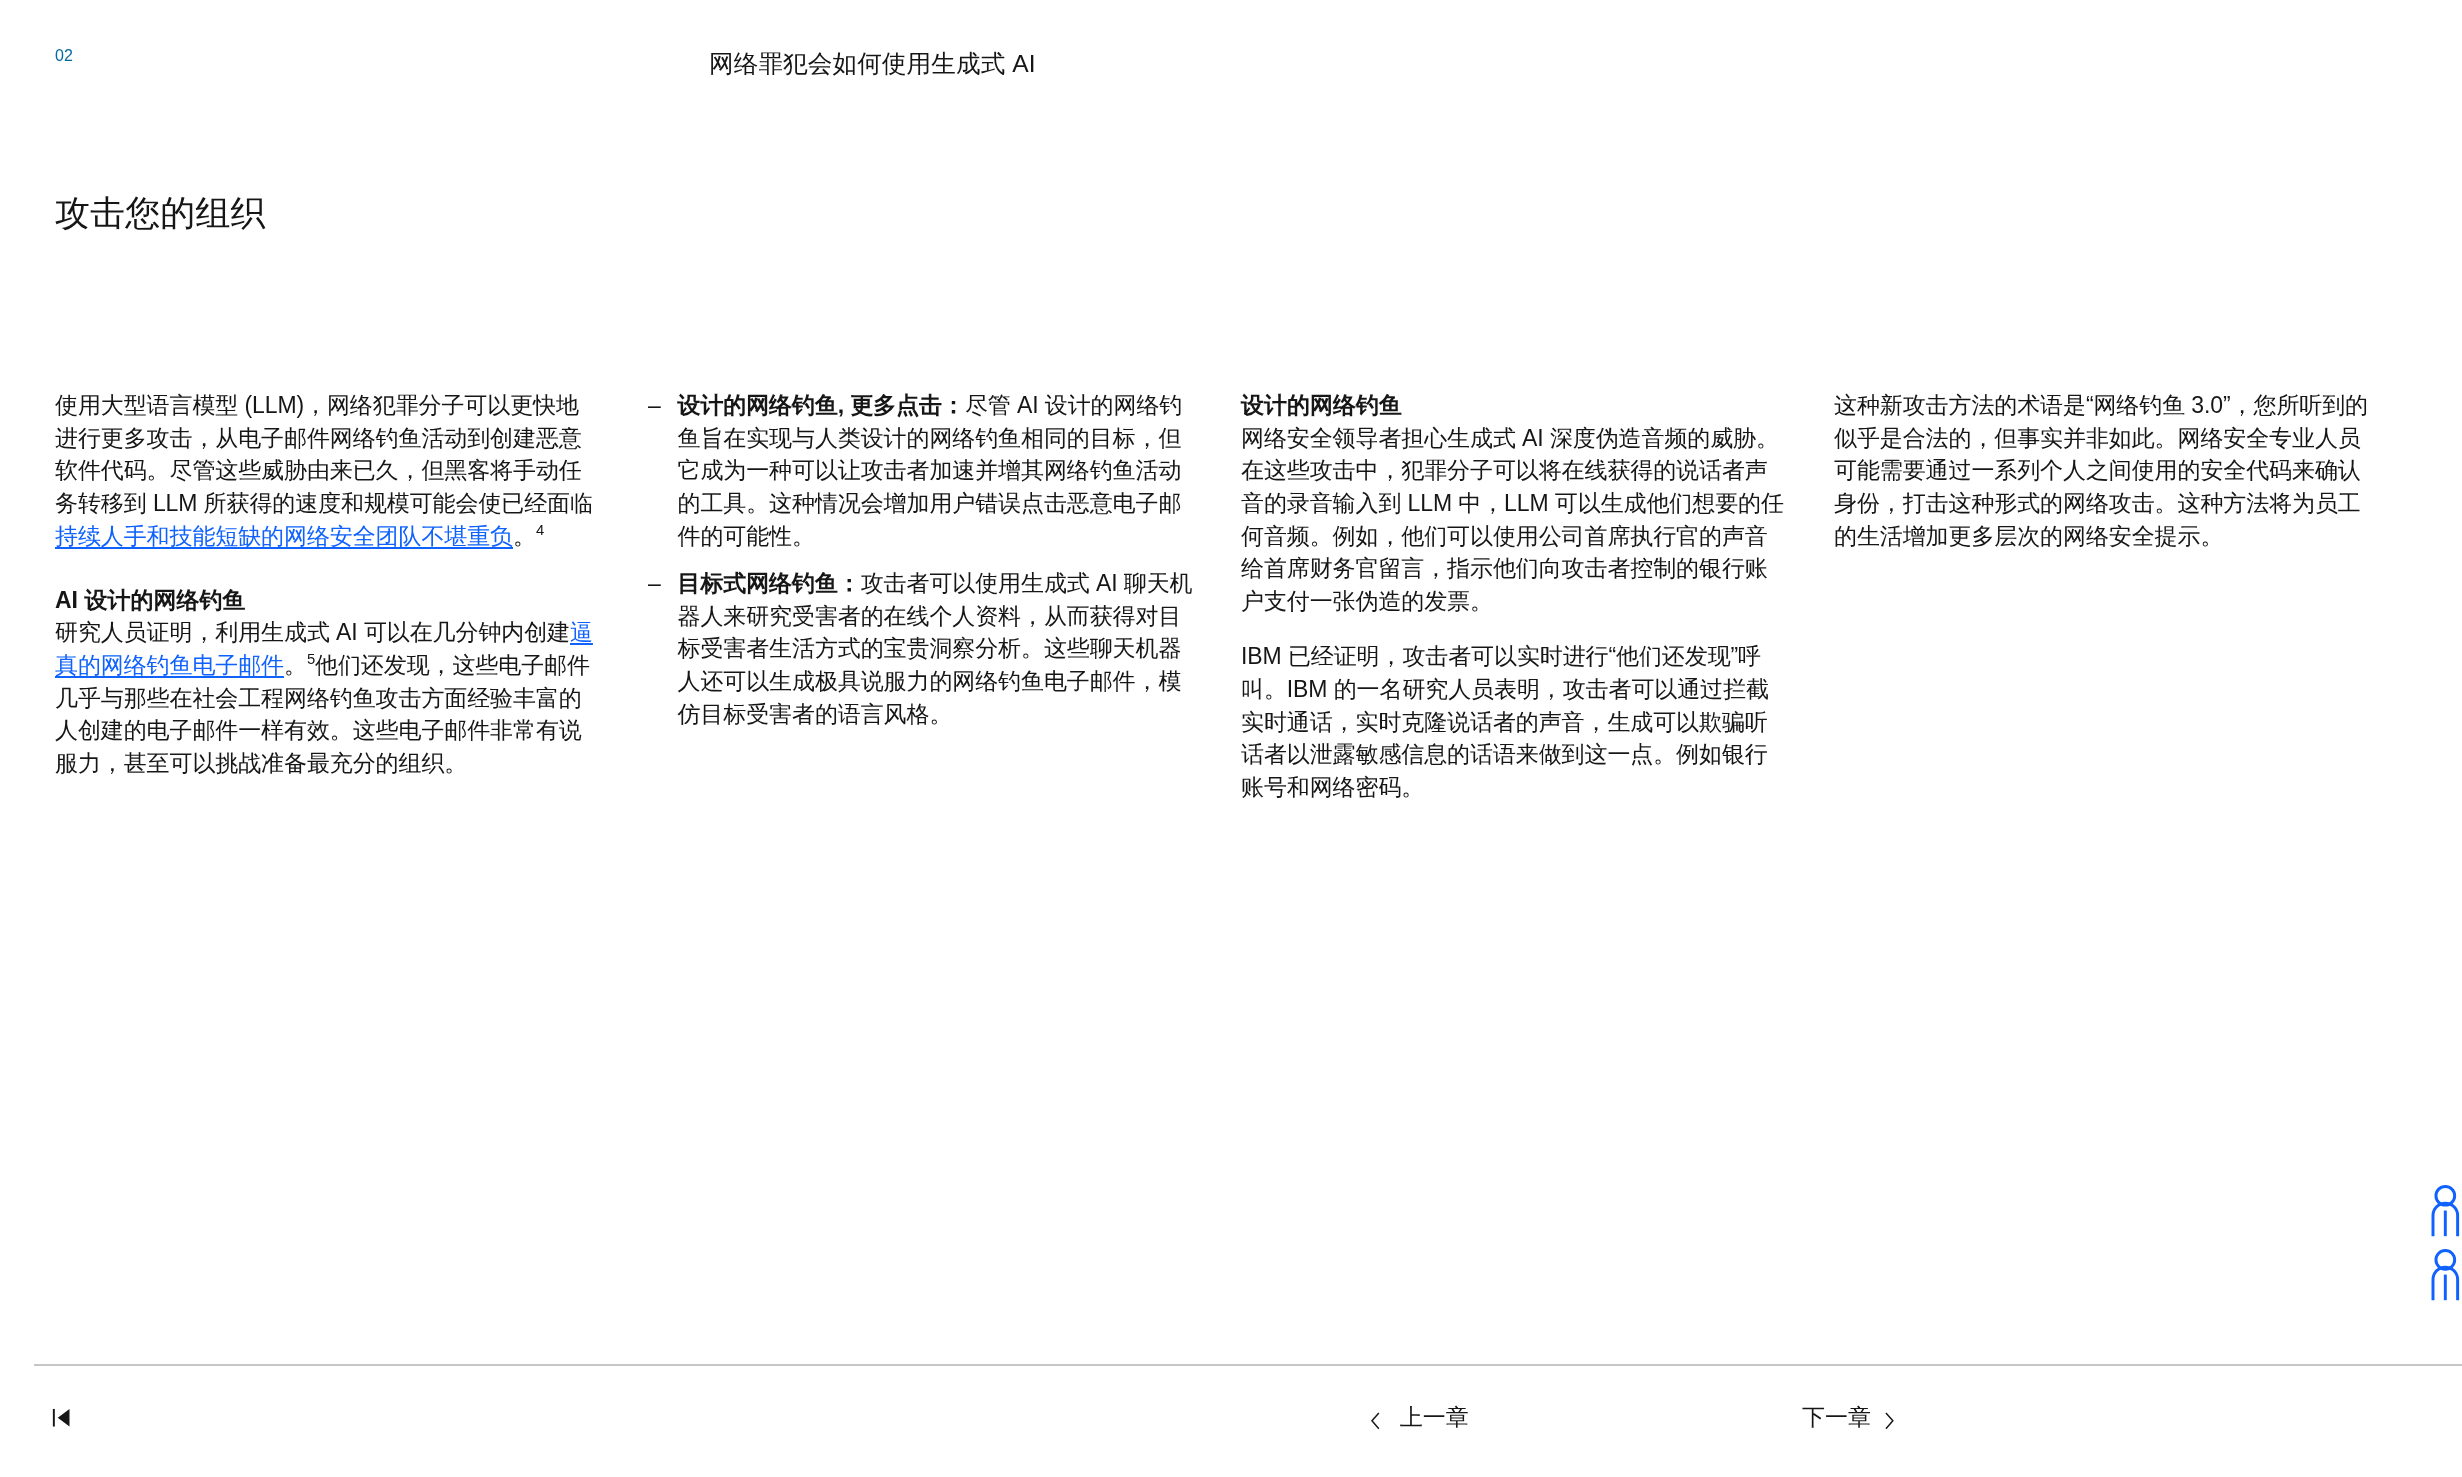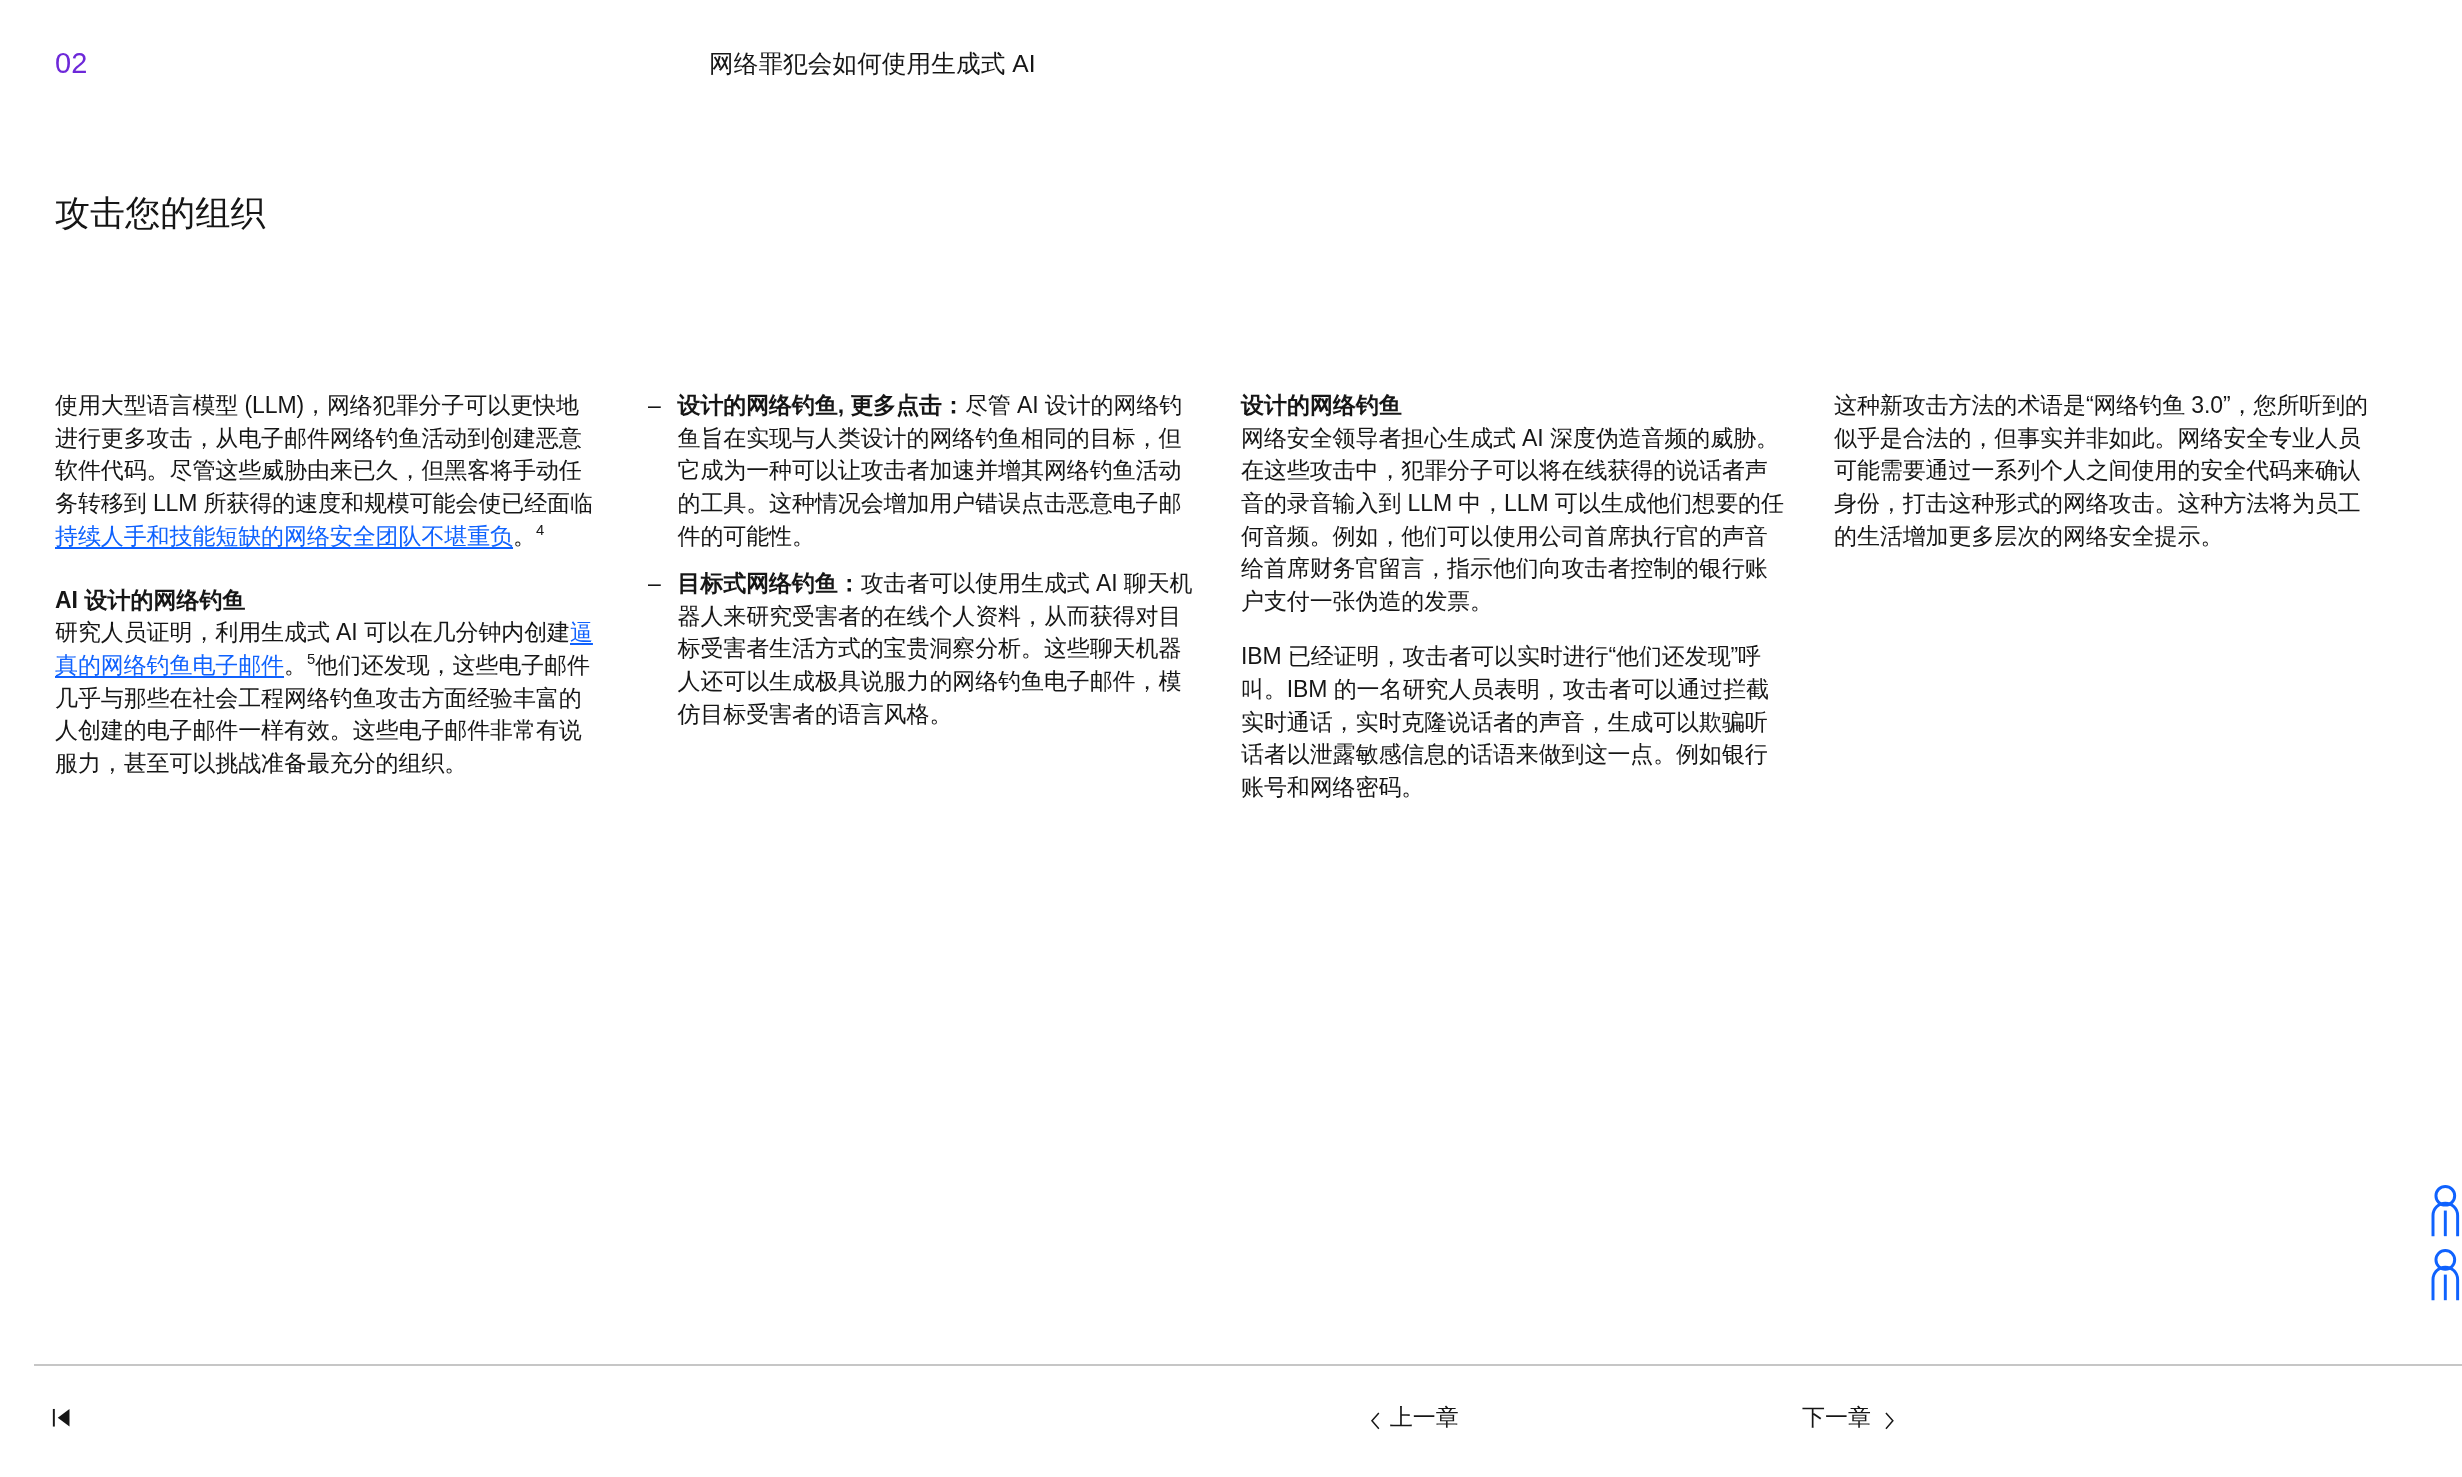--- a/index.html
+++ b/index.html
@@ -25,22 +25,22 @@
     position: absolute;
     top: 47px;
     left: 0;
     width: 100%;
     height: 29.5px;
   }
   .section-num {
     position: absolute;
     left: 55px;
     top: 0;
-    font-size: 29px;
-    color: #6d28d9;
+    font-size: 16px;
+    color: #0369a1;
     letter-spacing: 0.2px;
   }
   .header-title {
     position: absolute;
     left: 709px;
     top: 0;
     font-size: 24.6px;
     color: #161616;
     letter-spacing: 0.1px;
   }
@@ -158,21 +158,21 @@
     top: 39px;
     width: 44px;
     height: 29.5px;
   }
   .nav-prev {
     position: absolute;
     left: 1369px;
     top: 38px;
     display: flex;
     align-items: center;
-    gap: 8px;
+    gap: 18px;
   }
   .nav-next {
     position: absolute;
     left: 1802px;
     top: 38px;
     display: flex;
     align-items: center;
     gap: 12px;
   }
   .nav-label {

